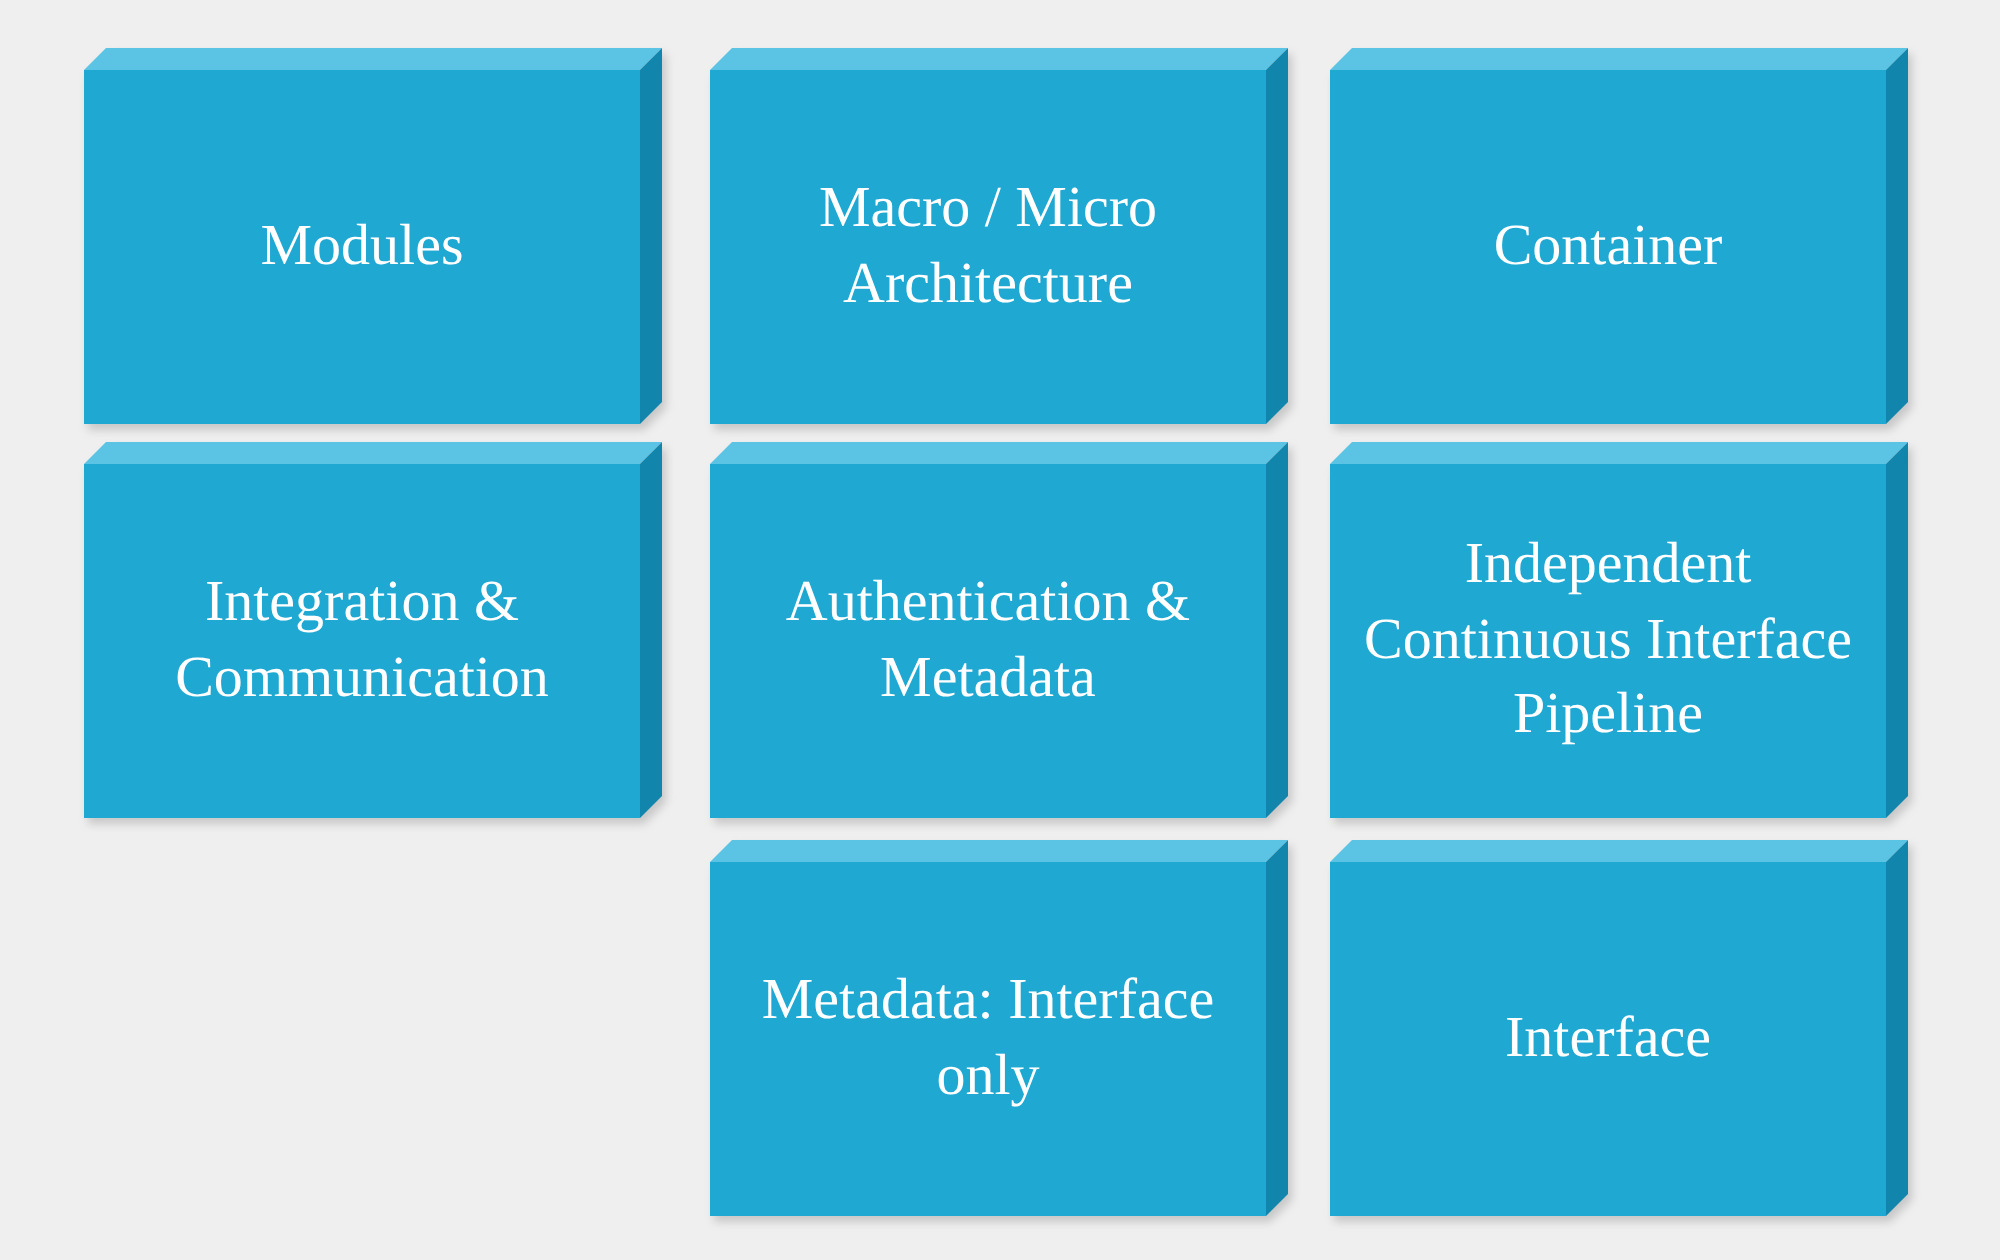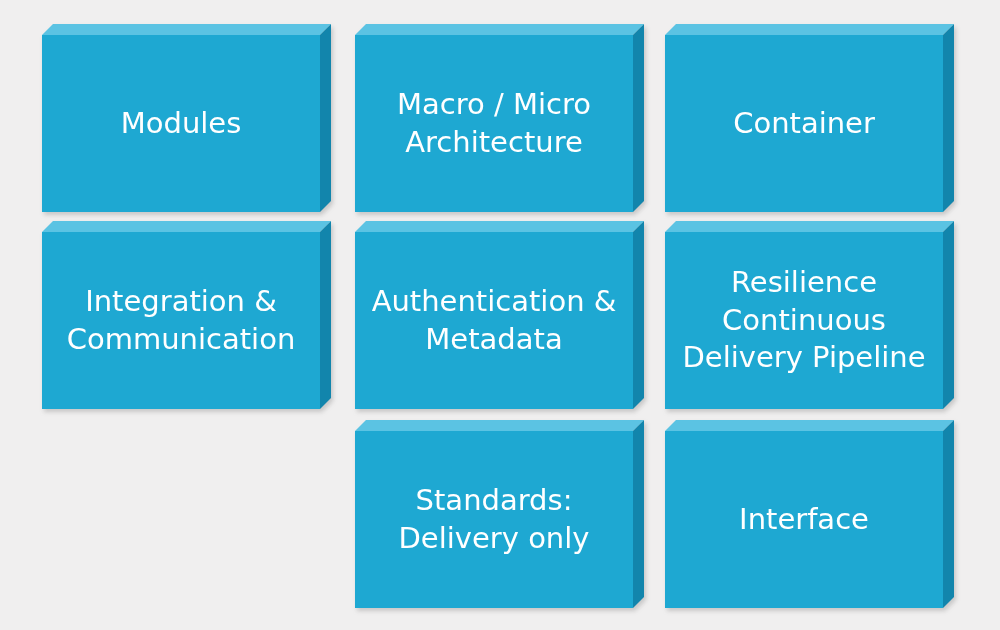--- a/index.html
+++ b/index.html
@@ -13,20 +13,21 @@
   body{
     background:var(--canvas-bg);
     font-family:"DejaVu Sans","Liberation Sans",sans-serif;
   }
   .canvas{
     position:relative;
     width:972px;
     height:630px;
     background:var(--canvas-bg);
     overflow:hidden;
+    font-family:Liberation Serif, serif;
   }
   .cell{
     position:absolute;
     width:289px;
     height:188px;
     filter:drop-shadow(2px 3px 2px rgba(110,110,110,0.30));
   }
   .c0{left:42px}  .c1{left:355px}  .c2{left:665px}
   .r0{top:24px}   .r1{top:221px}   .r2{top:420px}
   .face{
@@ -105,30 +106,30 @@
     <div class="bevel-right"></div>
     <div class="face">
       <span class="label">Authentication &amp; Metadata</span>
     </div>
   </div>
 
   <div class="cell c2 r1">
     <div class="bevel-top"></div>
     <div class="bevel-right"></div>
     <div class="face">
-      <span class="label">Resilience Continuous Delivery Pipeline</span>
+      <span class="label">Independent Continuous Interface Pipeline</span>
     </div>
   </div>
 
 
   <div class="cell c1 r2">
     <div class="bevel-top"></div>
     <div class="bevel-right"></div>
     <div class="face">
-      <span class="label">Standards: Delivery only</span>
+      <span class="label">Metadata: Interface only</span>
     </div>
   </div>
 
   <div class="cell c2 r2">
     <div class="bevel-top"></div>
     <div class="bevel-right"></div>
     <div class="face">
       <span class="label">Interface</span>
     </div>
   </div>

